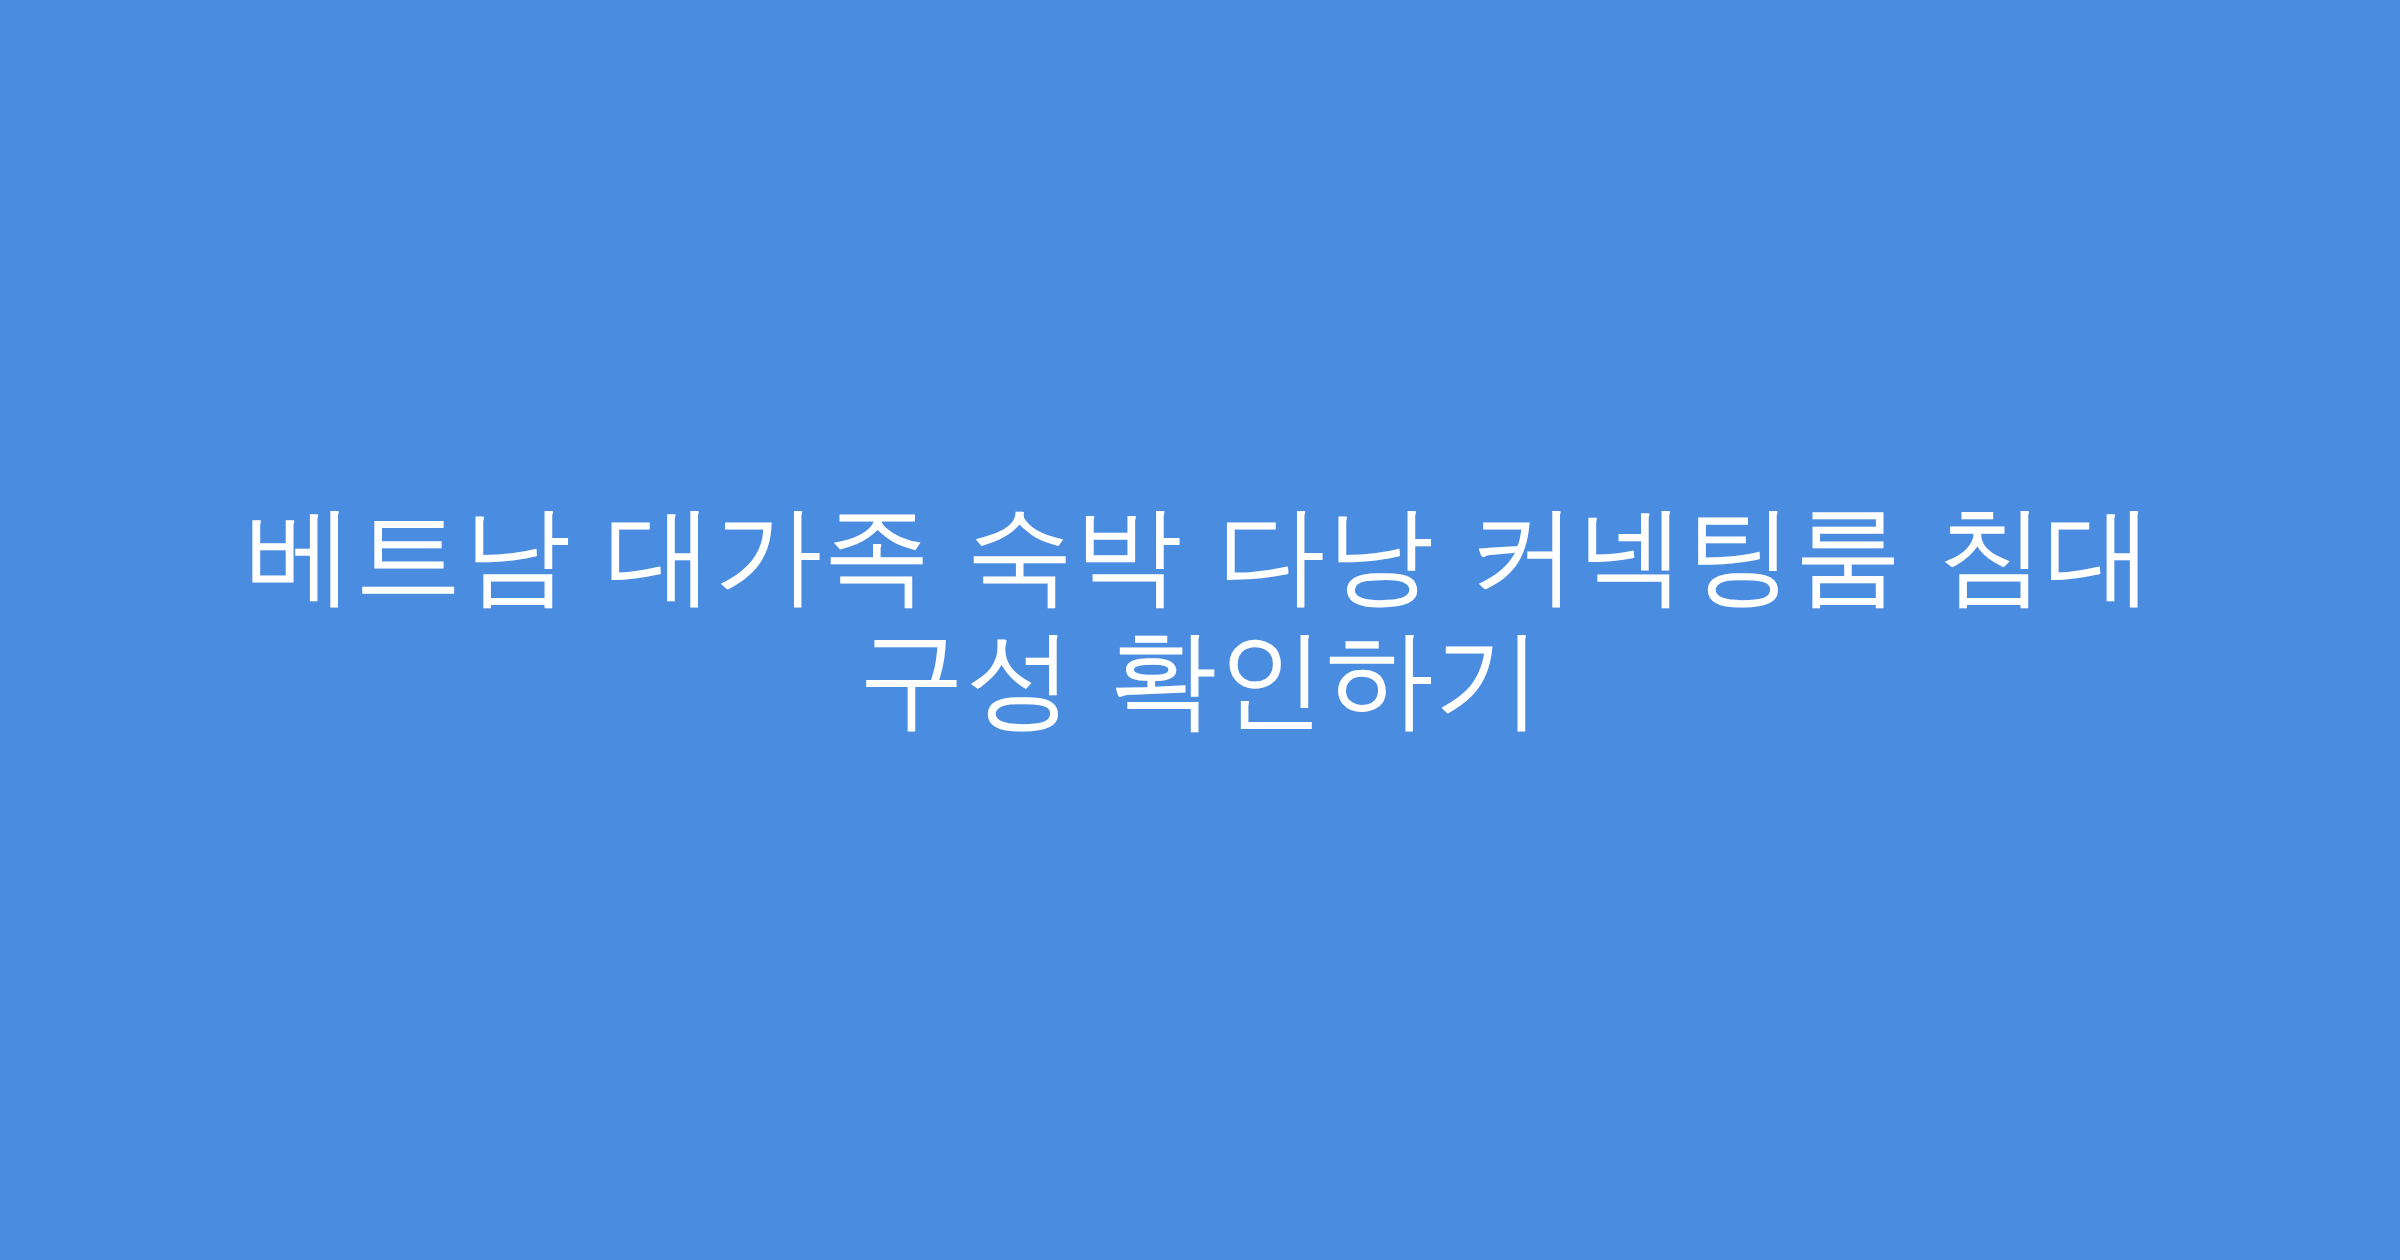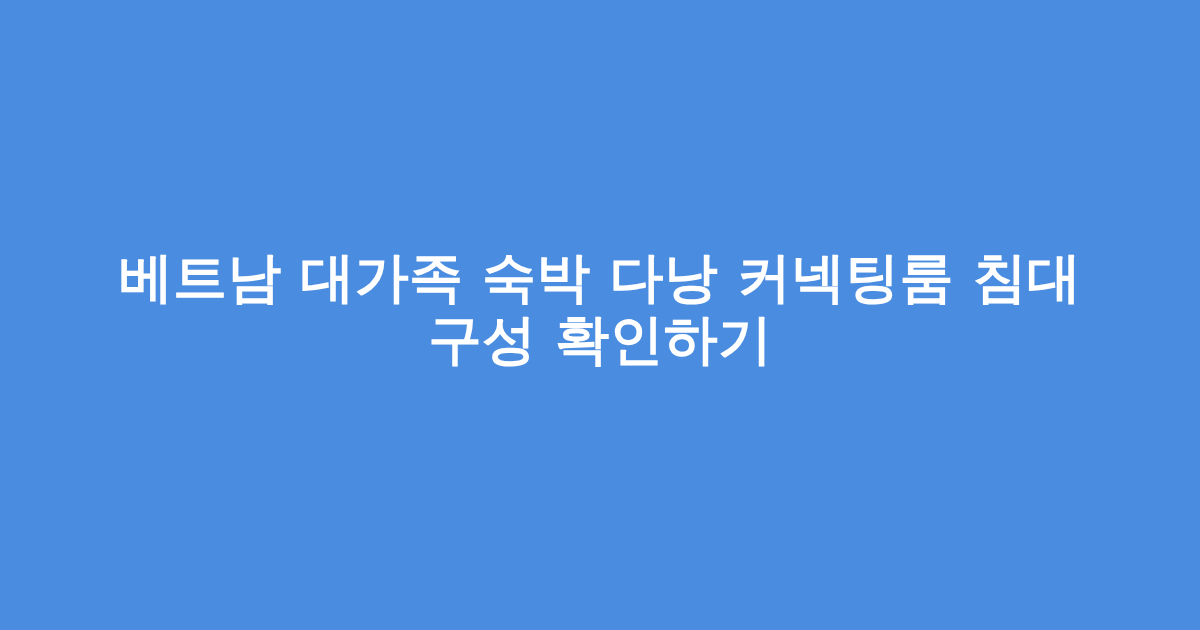--- a/index.html
+++ b/index.html
@@ -37,21 +37,21 @@
     
     transform: translateY(-6px);
   }
 
   .headline {
     margin: 0;
     padding: 0;
     color: #ffffff;
     font-family: "DejaVu Sans", "Liberation Sans", sans-serif;
     font-size: 54px;
-    font-weight: 700;
+    font-weight: 400;
     line-height: 62px;
     letter-spacing: 0.2px;
     word-break: keep-all;
     white-space: normal;
     text-rendering: optimizeLegibility;
   }
 </style>
 </head>
 <body>
 

